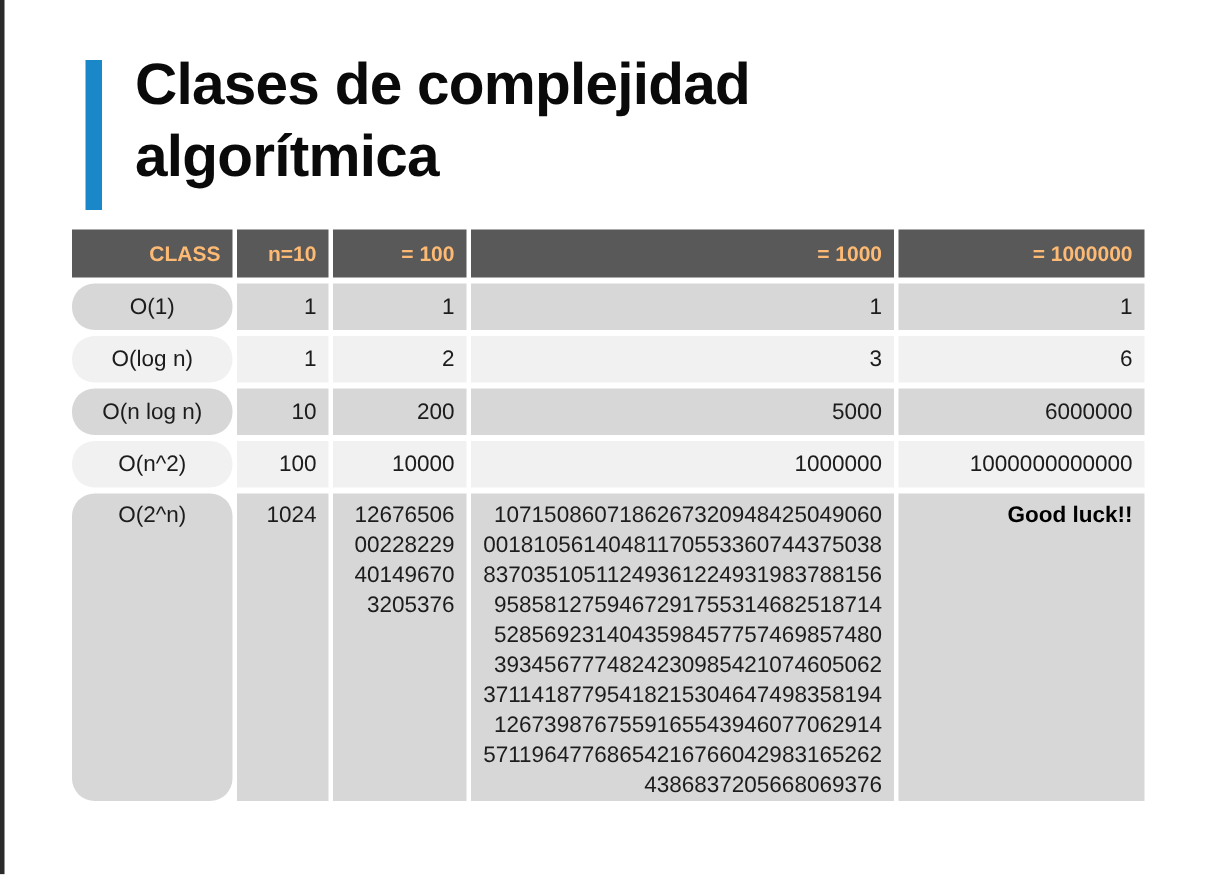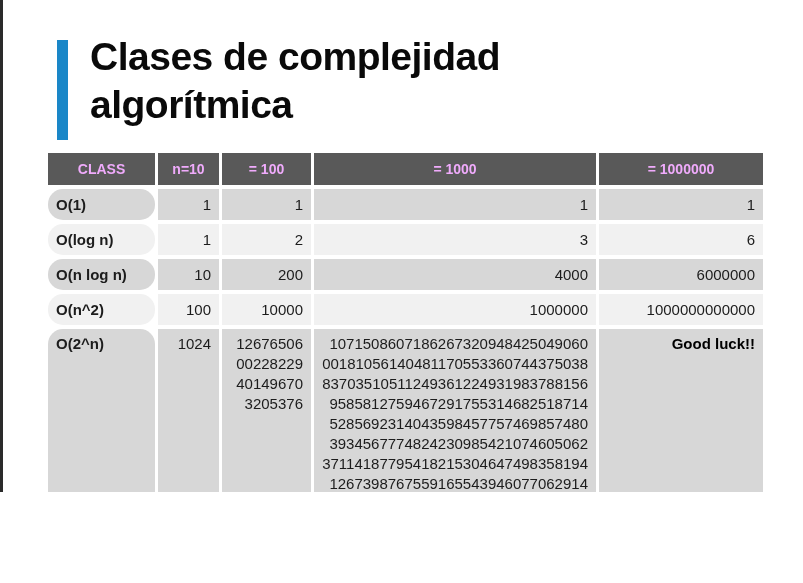--- a/index.html
+++ b/index.html
@@ -1,19 +1,19 @@
 <!DOCTYPE html>
 <html><head>
 <meta charset="utf-8">
 <style>
   html, body { margin: 0; padding: 0; background: #ffffff; }
   .stage {
     position: relative;
     width: 803px;
-    height: 492px;
+    height: 583px;
     background: #ffffff;
     overflow: hidden;
     font-family: "Liberation Sans", sans-serif;
   }
   .left-edge {
     position: absolute;
     left: 0; top: 0;
     width: 3px; height: 583px;
     background: #2a2a2a;
   }
@@ -49,32 +49,32 @@
     padding: 0 8px;
     vertical-align: middle;
   }
   col.c0 { width: 107px; }
   col.c1 { width: 61px; }
   col.c2 { width: 89px; }
   col.c3 { width: 282px; }
   col.c4 { width: 164px; }
   thead th {
     background: #595959;
-    color: #f0abfc;
+    color: #fdba74;
     font-weight: bold;
     font-size: 14px;
     height: 32px;
-    text-align: center;
+    text-align: right;
   }
   tbody tr { height: 31px; }
   tbody tr:nth-child(odd)  td, tbody tr:nth-child(odd)  th { background: #d7d7d7; }
   tbody tr:nth-child(even) td, tbody tr:nth-child(even) th { background: #f1f1f1; }
   tbody th.class-cell {
-    font-weight: bold;
-    text-align: left;
+    font-weight: normal;
+    text-align: center;
     border-radius: 15px;
   }
   tbody td.value-cell { text-align: right; }
   tbody tr.big-row td, tbody tr.big-row th {
     vertical-align: top;
     padding-top: 5px;
     line-height: 20px;
     margin-left: 48px;
   }
   td.bignum { word-break: break-all; overflow-wrap: anywhere; }
@@ -120,21 +120,21 @@
         <th class="class-cell">O(log n)</th>
         <td class="value-cell">1</td>
         <td class="value-cell">2</td>
         <td class="value-cell">3</td>
         <td class="value-cell">6</td>
       </tr>
       <tr>
         <th class="class-cell">O(n log n)</th>
         <td class="value-cell">10</td>
         <td class="value-cell">200</td>
-        <td class="value-cell">4000</td>
+        <td class="value-cell">5000</td>
         <td class="value-cell">6000000</td>
       </tr>
       <tr>
         <th class="class-cell">O(n^2)</th>
         <td class="value-cell">100</td>
         <td class="value-cell">10000</td>
         <td class="value-cell">1000000</td>
         <td class="value-cell">1000000000000</td>
       </tr>
       <tr class="big-row">

